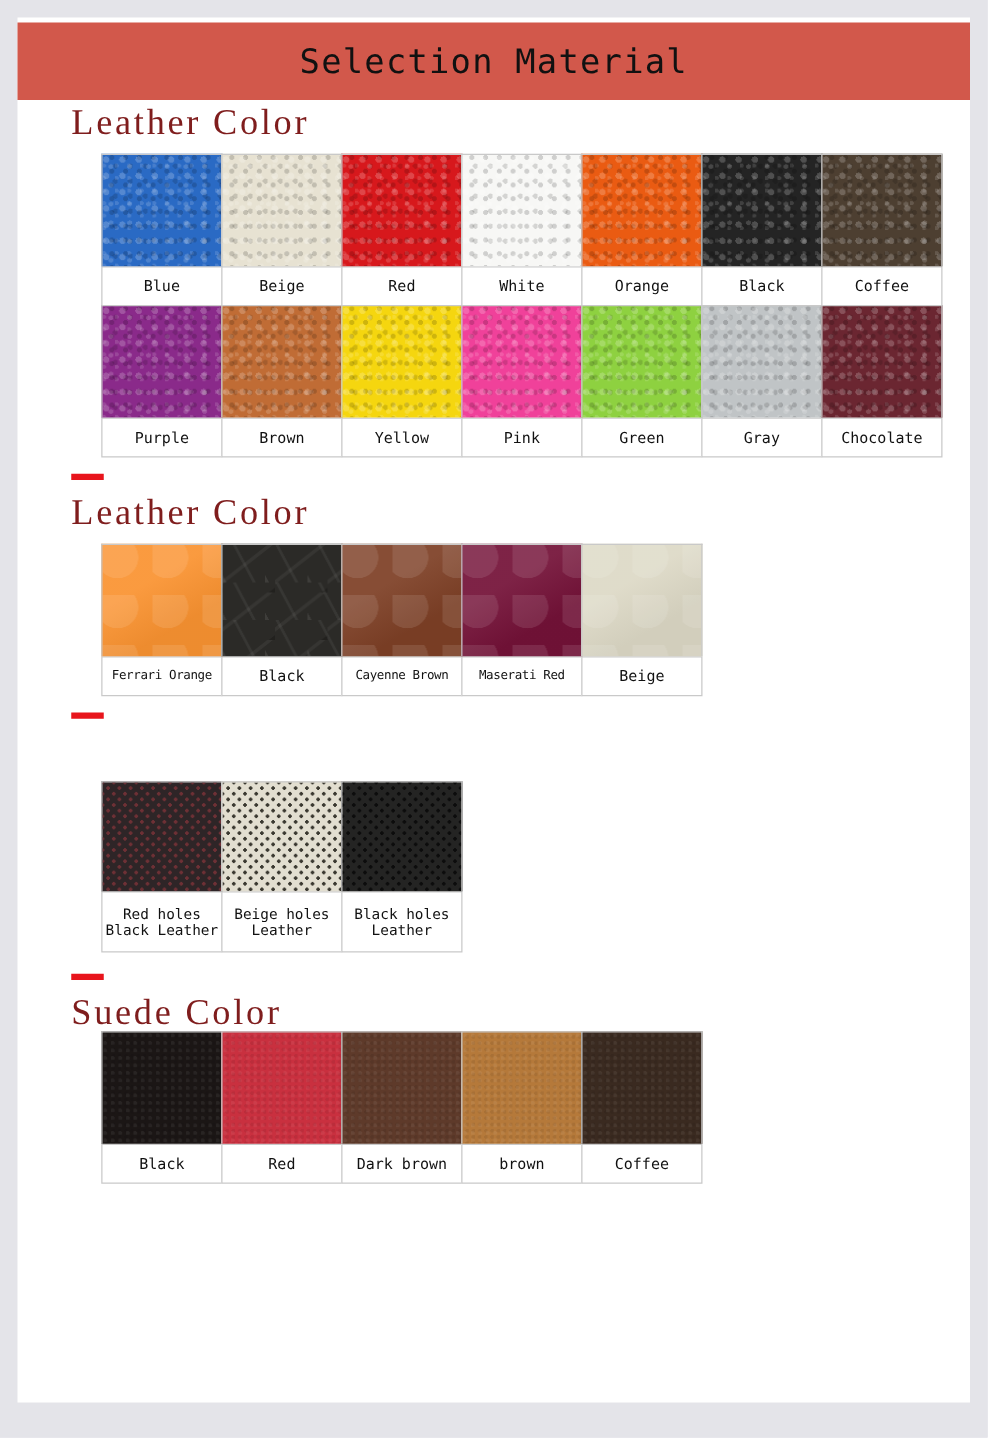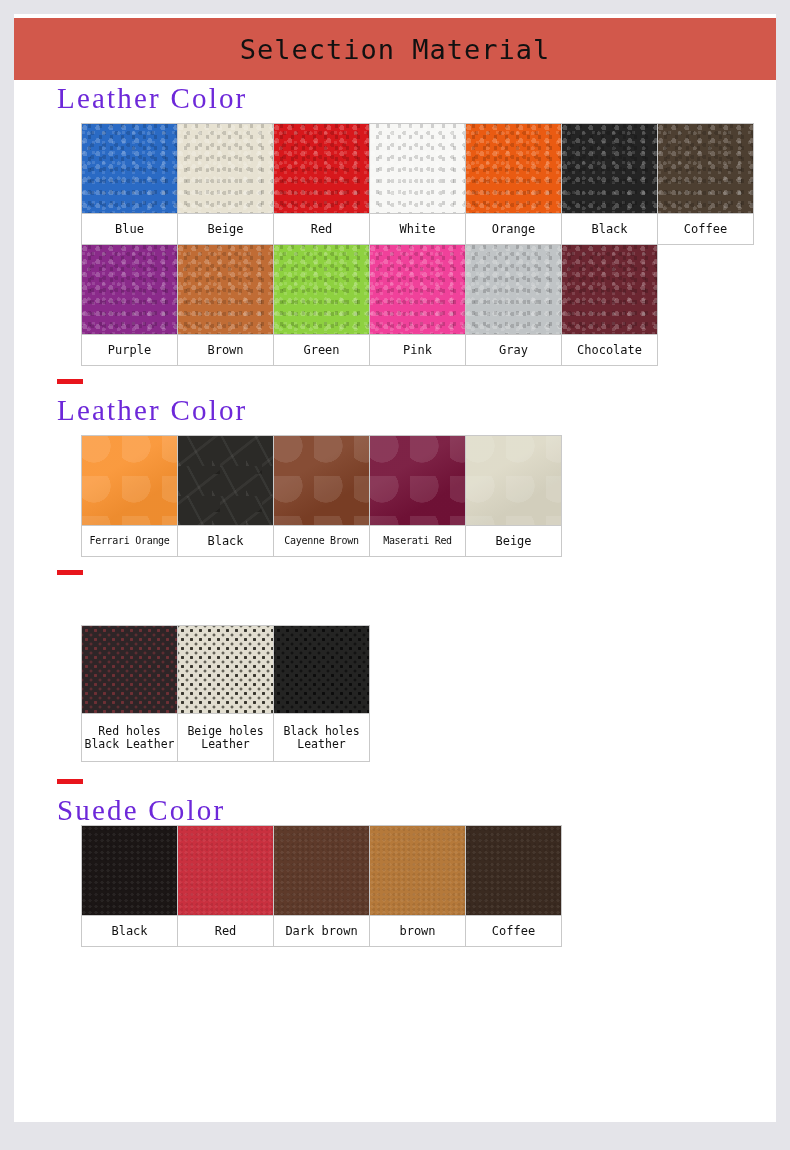--- a/index.html
+++ b/index.html
@@ -59,21 +59,21 @@
     position: absolute;
     left: 0;
     top: 70px;
     width: 762px;
     padding: 0 0 0 43px;
   }
 
   .section-heading {
     font-family: "Liberation Serif", "DejaVu Serif", serif;
     font-size: 29px;
-    color: #6d28d9;
+    color: #7f1d1d;
     letter-spacing: 2.2px;
     line-height: 1;
     margin: 0;
     font-weight: normal;
     white-space: nowrap;
   }
 
   .red-dash {
     width: 26px;
     height: 5px;
@@ -236,30 +236,36 @@
               </div>
               <div class="cap">Purple</div>
             </div>
             <div class="swatch">
               <div class="chip" style="background: rgb(192, 108, 53);">
                 <div class="tex grain"></div>
               </div>
               <div class="cap">Brown</div>
             </div>
             <div class="swatch">
+              <div class="chip" style="background: rgb(245, 214, 15);">
+                <div class="tex grain"></div>
+              </div>
+              <div class="cap">Yellow</div>
+            </div>
+            <div class="swatch">
+              <div class="chip" style="background: rgb(240, 65, 154);">
+                <div class="tex grain"></div>
+              </div>
+              <div class="cap">Pink</div>
+            </div>
+            <div class="swatch">
               <div class="chip" style="background: rgb(142, 209, 64);">
                 <div class="tex grain"></div>
               </div>
               <div class="cap">Green</div>
-            </div>
-            <div class="swatch">
-              <div class="chip" style="background: rgb(240, 65, 154);">
-                <div class="tex grain"></div>
-              </div>
-              <div class="cap">Pink</div>
             </div>
             <div class="swatch">
               <div class="chip" style="background: rgb(192, 196, 198);">
                 <div class="tex grain"></div>
               </div>
               <div class="cap">Gray</div>
             </div>
             <div class="swatch">
               <div class="chip" style="background: rgb(107, 38, 49);">
                 <div class="tex grain"></div>

